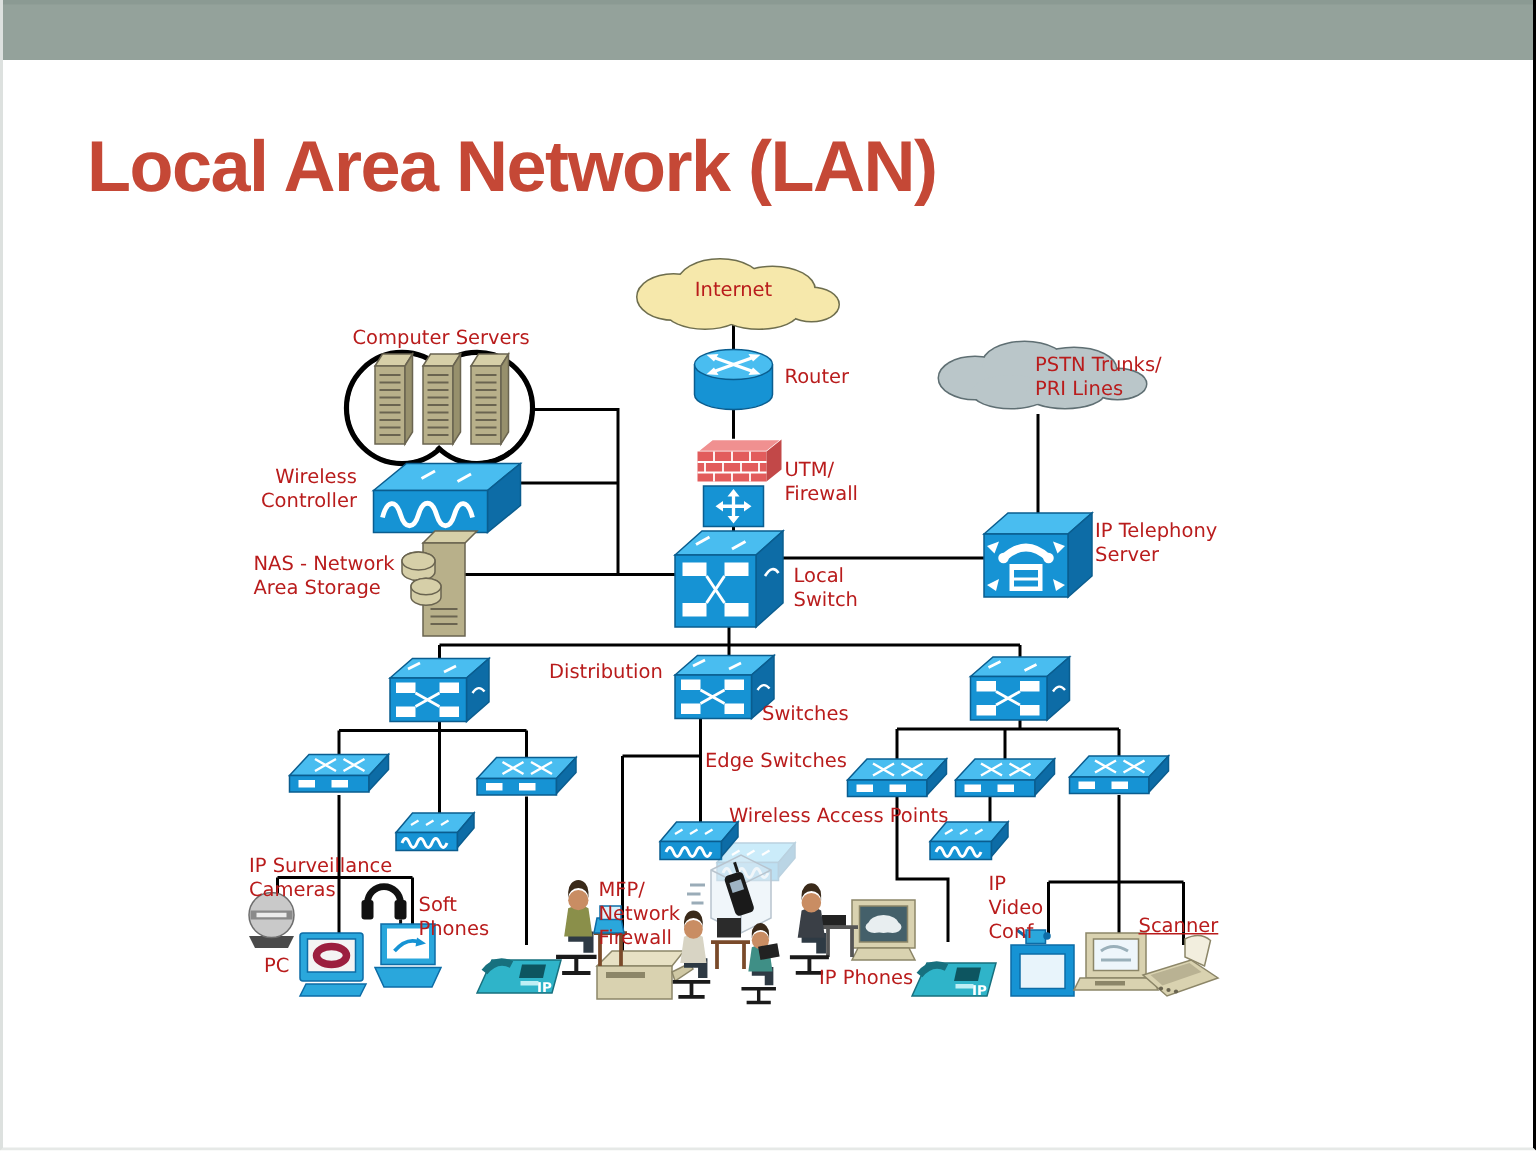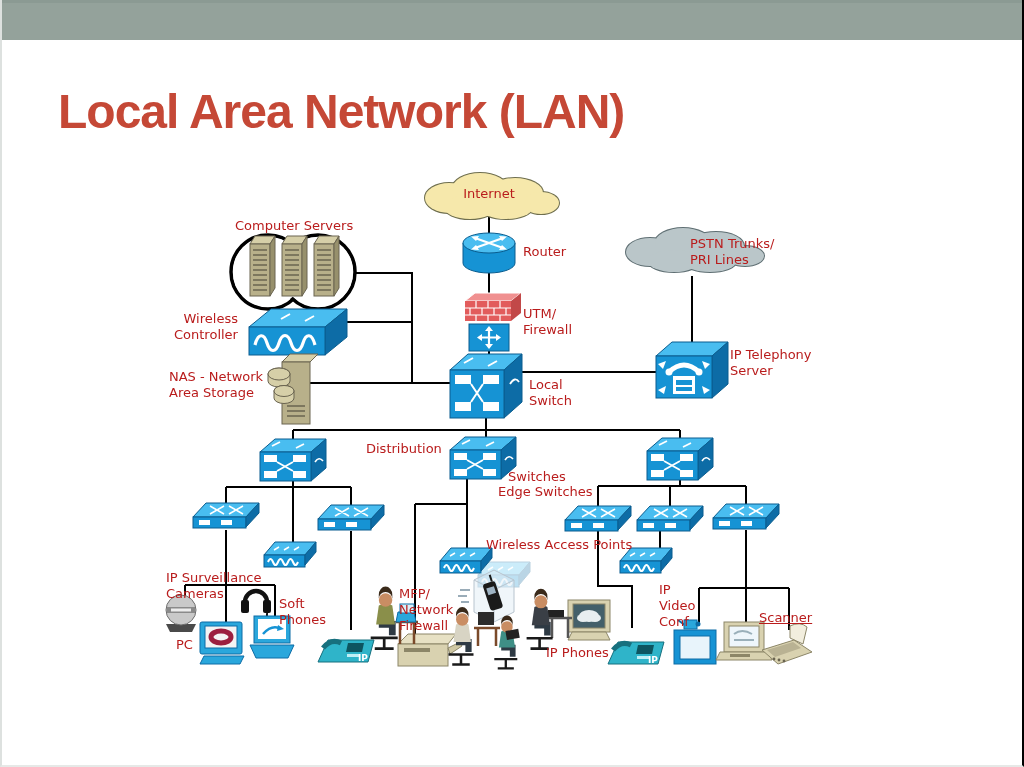--- a/index.html
+++ b/index.html
@@ -392,21 +392,21 @@
     <div class="lbl" style="left:172px;top:311px;text-align:right;">Wireless
 Controller</div>
     <div class="lbl" style="left:167px;top:369px;">NAS - Network
 Area Storage</div>
     <div class="lbl" style="left:652px;top:236px;margin-left:36px;">PSTN Trunks/
 PRI Lines</div>
     <div class="lbl" style="left:728px;top:347px;">IP Telephony
 Server</div>
     <div class="lbl" style="left:364px;top:441px;">Distribution</div>
     <div class="lbl" style="left:506px;top:441px;margin-top:28px;">Switches</div>
-    <div class="lbl" style="left:468px;top:484px;margin-left:28px;">Edge Switches</div>
+    <div class="lbl" style="left:468px;top:500px;">Edge Switches</div>
     <div class="lbl" style="left:484px;top:537px;">Wireless Access Points</div>
     <div class="lbl" style="left:164px;top:570px;">IP Surveillance
 Cameras</div>
     <div class="lbl" style="left:174px;top:637px;">PC</div>
     <div class="lbl" style="left:277px;top:596px;">Soft
 Phones</div>
     <div class="lbl" style="left:397px;top:586px;">MFP/
 Network
 Firewall</div>
     <div class="lbl" style="left:544px;top:645px;text-align:center;">IP Phones</div>

